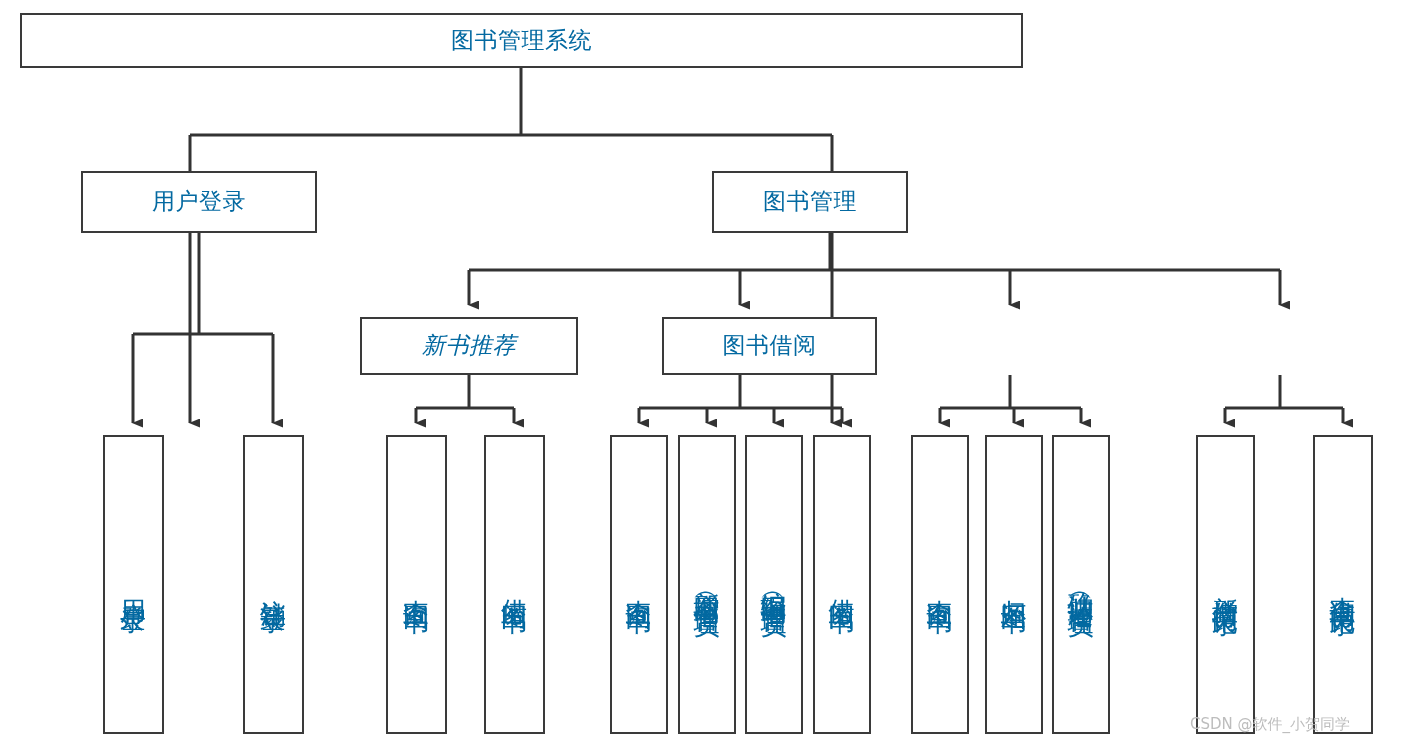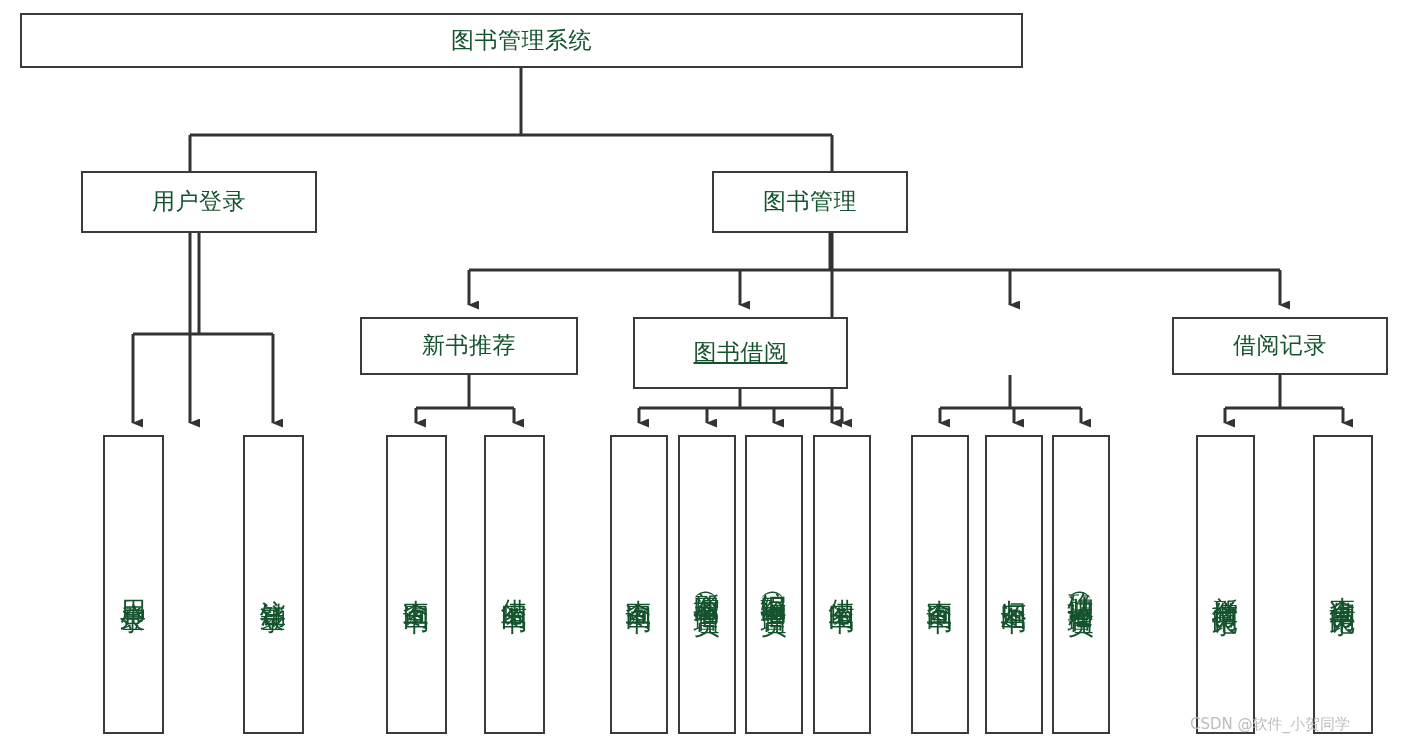--- a/index.html
+++ b/index.html
@@ -27,21 +27,21 @@
     pointer-events: none;
   }
   .node {
     position: absolute;
     box-sizing: border-box;
     border: 2px solid #3a3a3a;
     background: #ffffff;
     display: flex;
     align-items: center;
     justify-content: center;
-    color: #14532d;
+    color: #0369a1;
   }
   .node .lbl {
     display: block;
     text-align: center;
     line-height: 1.0;
     letter-spacing: 0.5px;
   }
   
   .node.horiz .lbl {
     font-size: 23px;
@@ -132,28 +132,25 @@
     <span class="lbl">图书管理系统</span>
   </div>
 
   <div class="node horiz" id="n-l1-0" style="left: 81px; top: 171px; width: 236px; height: 62px;">
     <span class="lbl">用户登录</span>
   </div>
   <div class="node horiz" id="n-l1-1" style="left: 712px; top: 171px; width: 196px; height: 62px;">
     <span class="lbl">图书管理</span>
   </div>
 
-  <div class="node horiz" id="n-l2-0" style="left: 360px; top: 317px; width: 218px; height: 58px;">
+  <div class="node horiz" id="n-l2-0" style="left: 360px; top: 317px; width: 218px; height: 58px; font-style: italic;">
     <span class="lbl">新书推荐</span>
   </div>
-  <div class="node horiz" id="n-l2-1" style="left: 633px; top: 317px; width: 215px; height: 72px; text-decoration: underline;">
+  <div class="node horiz" id="n-l2-1" style="left: 662px; top: 317px; width: 215px; height: 58px;">
     <span class="lbl">图书借阅</span>
-  </div>
-  <div class="node horiz" id="n-l2-3" style="left: 1172px; top: 317px; width: 216px; height: 58px;">
-    <span class="lbl">借阅记录</span>
   </div>
 
   <div class="node vert" id="n-lf-0" style="left: 103px; top: 435px; width: 61px; height: 299px;">
     <span class="lbl">用户登录</span>
   </div>
   <div class="node vert" id="n-lf-1" style="left: 243px; top: 435px; width: 61px; height: 299px;">
     <span class="lbl">注销登录</span>
   </div>
   <div class="node vert" id="n-lf-2" style="left: 386px; top: 435px; width: 61px; height: 299px;">
     <span class="lbl">查询图书</span>

